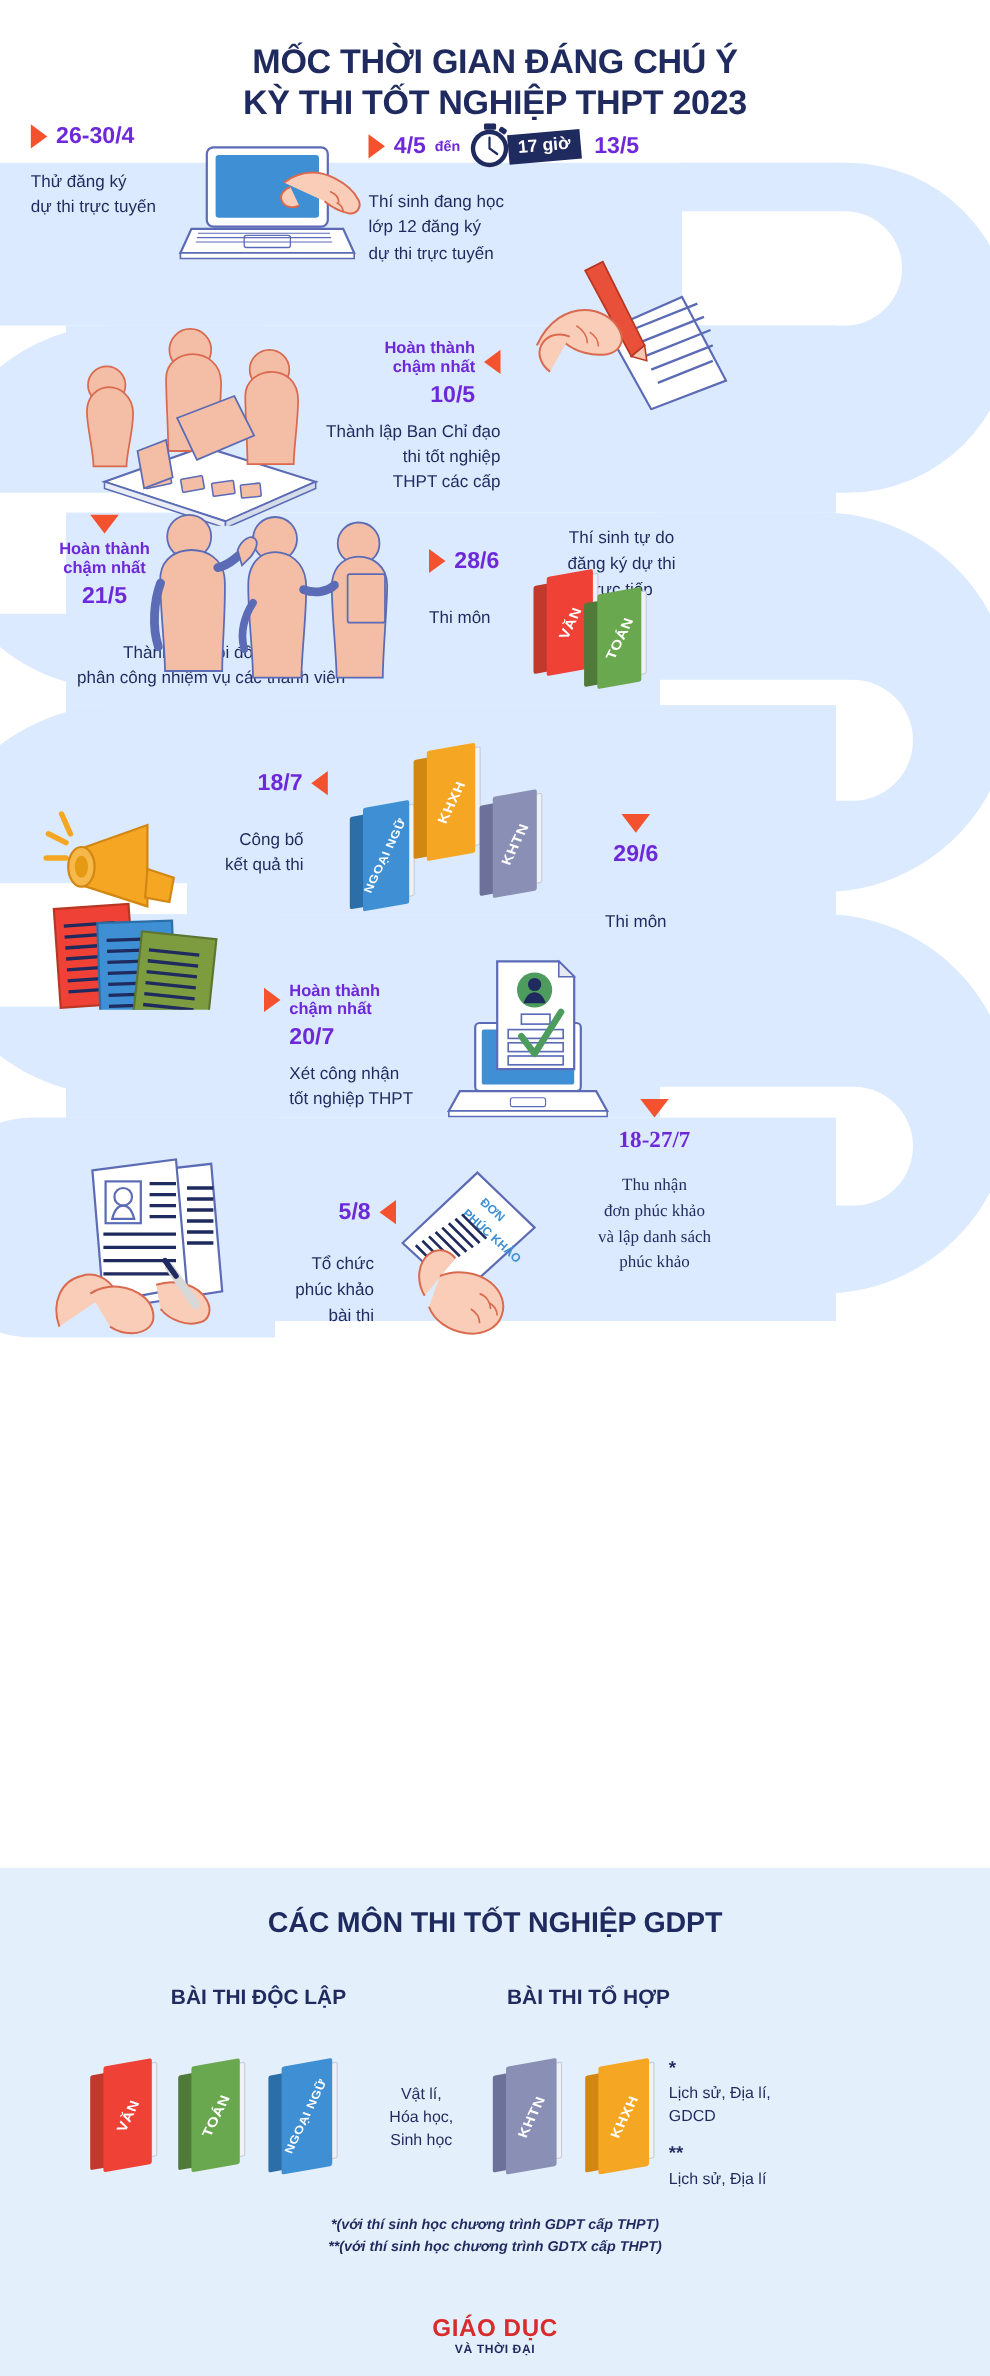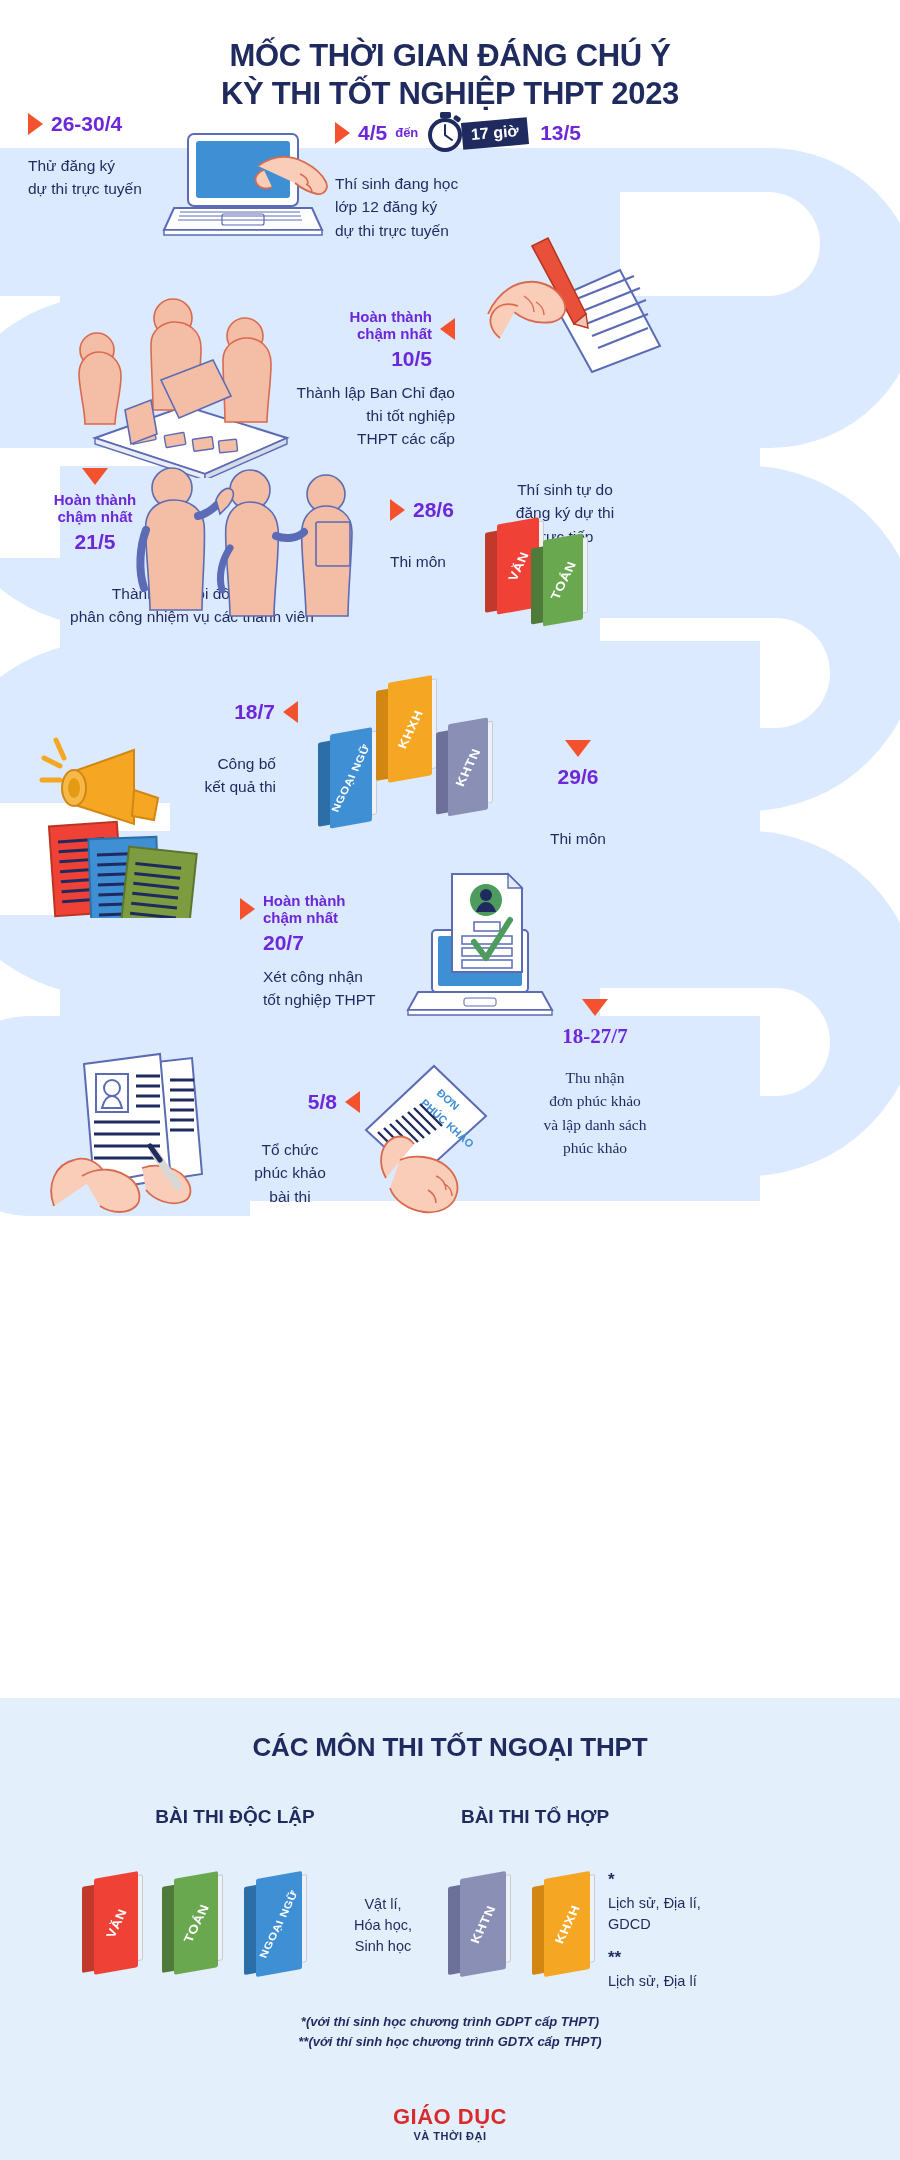--- a/index.html
+++ b/index.html
@@ -423,21 +423,21 @@
     <path d="M46 118c-8-14-6-30 4-38 8-6 18-4 24 4" fill="#f9cdb8" stroke="#d96a4f" stroke-width="1.8"></path>
     <path d="M60 100c14-6 34-4 46 6 10 8 14 20 10 30-4 12-18 18-32 16-16-2-30-12-34-24" fill="#f9cdb8" stroke="#d96a4f" stroke-width="1.8"></path>
     <path d="M96 116c6 2 10 8 10 14M104 124c5 2 8 7 8 12M88 130c5 3 8 8 8 13" stroke="#d96a4f" stroke-width="1.5" fill="none"></path>
   </svg>
 
   <div class="cell" style="left:240px; top:1090px; width:120px; text-align:right;">
     <div style="display:flex; align-items:center; justify-content:flex-end; gap:8px;">
       <div class="date">5/8</div>
       <div class="tri-l"></div>
     </div>
-    <div class="desc" style="margin-top:24px; white-space:pre-line; text-align:center; margin-right:20px;">Tổ chức
+    <div class="desc" style="margin-top:24px; white-space:pre-line; text-align:right; margin-right:20px;">Tổ chức
 phúc khảo
 bài thi</div>
   </div>
 
   <svg class="ill" style="left:42px; top:1046px;" width="210" height="170" viewBox="0 0 210 170">
     <path d="M62 22 L150 12 L160 128 L70 142 Z" fill="#fff" stroke="#5b6bb5" stroke-width="2"></path>
     <path d="M42 18 L118 8 L128 124 L52 138 Z" fill="#fff" stroke="#5b6bb5" stroke-width="2"></path>
     <rect x="54" y="28" width="32" height="38" fill="#fff" stroke="#5b6bb5" stroke-width="2"></rect>
     <circle cx="70" cy="42" r="8" fill="none" stroke="#5b6bb5" stroke-width="2"></circle>
     <path d="M60 62c2-8 5-12 10-12s8 4 10 12z" fill="none" stroke="#5b6bb5" stroke-width="2"></path>
@@ -449,21 +449,21 @@
       <path d="M128 34h24M128 44h24M128 54h24M128 64h24M128 74h24M128 84h24"></path>
     </g>
     <path d="M12 160c-8-22 2-42 20-46 12-4 24 2 30 12" fill="#f9cdb8" stroke="#d96a4f" stroke-width="1.8"></path>
     <path d="M40 130c16-10 36-8 50 4 8 8 10 20 4 26-8 8-24 8-36 0" fill="#f9cdb8" stroke="#d96a4f" stroke-width="1.8"></path>
     <path d="M100 122c18-6 38 0 46 14 5 9 2 18-6 20-12 4-28-2-36-12" fill="#f9cdb8" stroke="#d96a4f" stroke-width="1.8"></path>
     <path d="M112 106 L136 140" stroke="#d8d8d8" stroke-width="8" stroke-linecap="round"></path>
     <path d="M108 100 L118 114" stroke="#1f2a5e" stroke-width="5" stroke-linecap="round"></path>
   </svg>
 
   <div class="bottom">
-    <h2>CÁC MÔN THI TỐT NGOẠI THPT</h2>
+    <h2>CÁC MÔN THI TỐT NGHIỆP GDPT</h2>
 
     <div class="sub-h" style="position:absolute; left:110px; top:108px; width:250px;">BÀI THI ĐỘC LẬP</div>
     <div class="sub-h" style="position:absolute; left:410px; top:108px; width:250px;">BÀI THI TỔ HỢP</div>
 
     <div style="position:absolute; left:82px; top:168px;">
       <div class="book" style="width:56px; height:96px; position:absolute; left:0; top:10px; transform: skewY(-10deg);">
         <div class="pages"></div>
         <div class="spine" style="background:#c0392b;"></div>
         <div class="face" style="background:#ef4136;">
           <span>VĂN</span>

